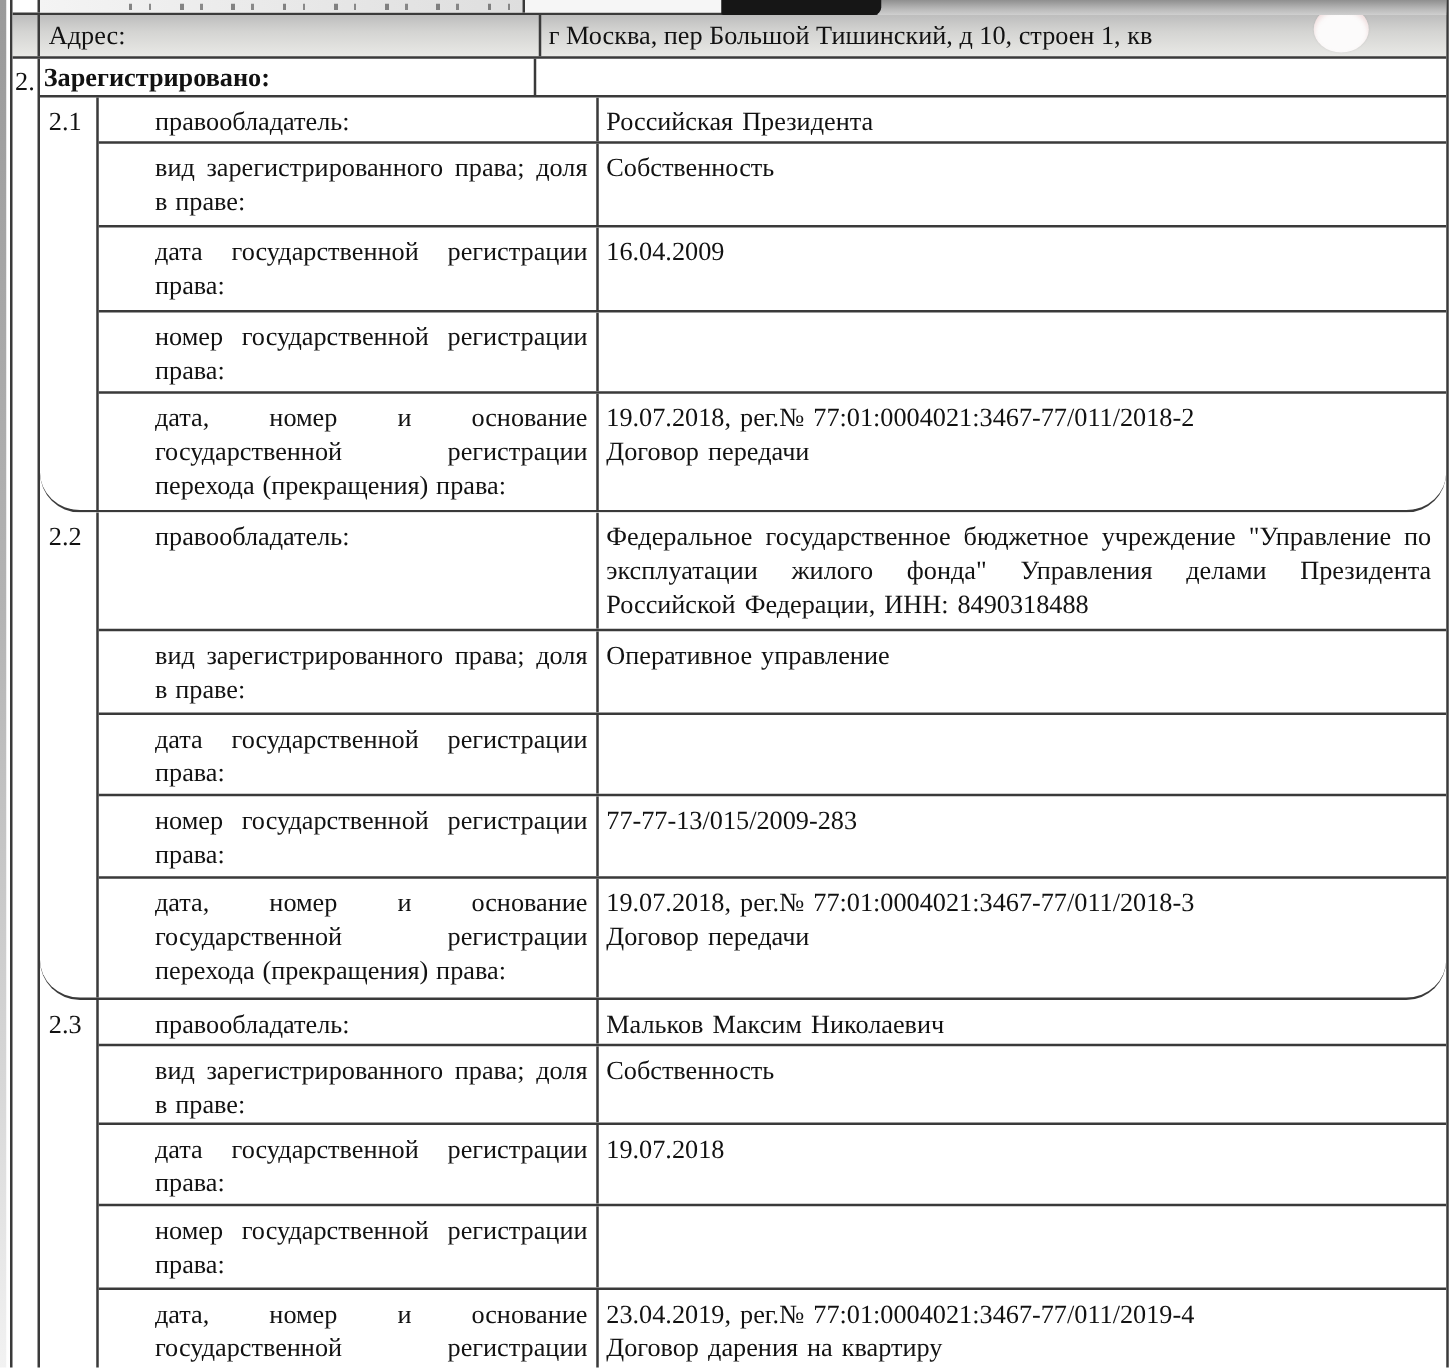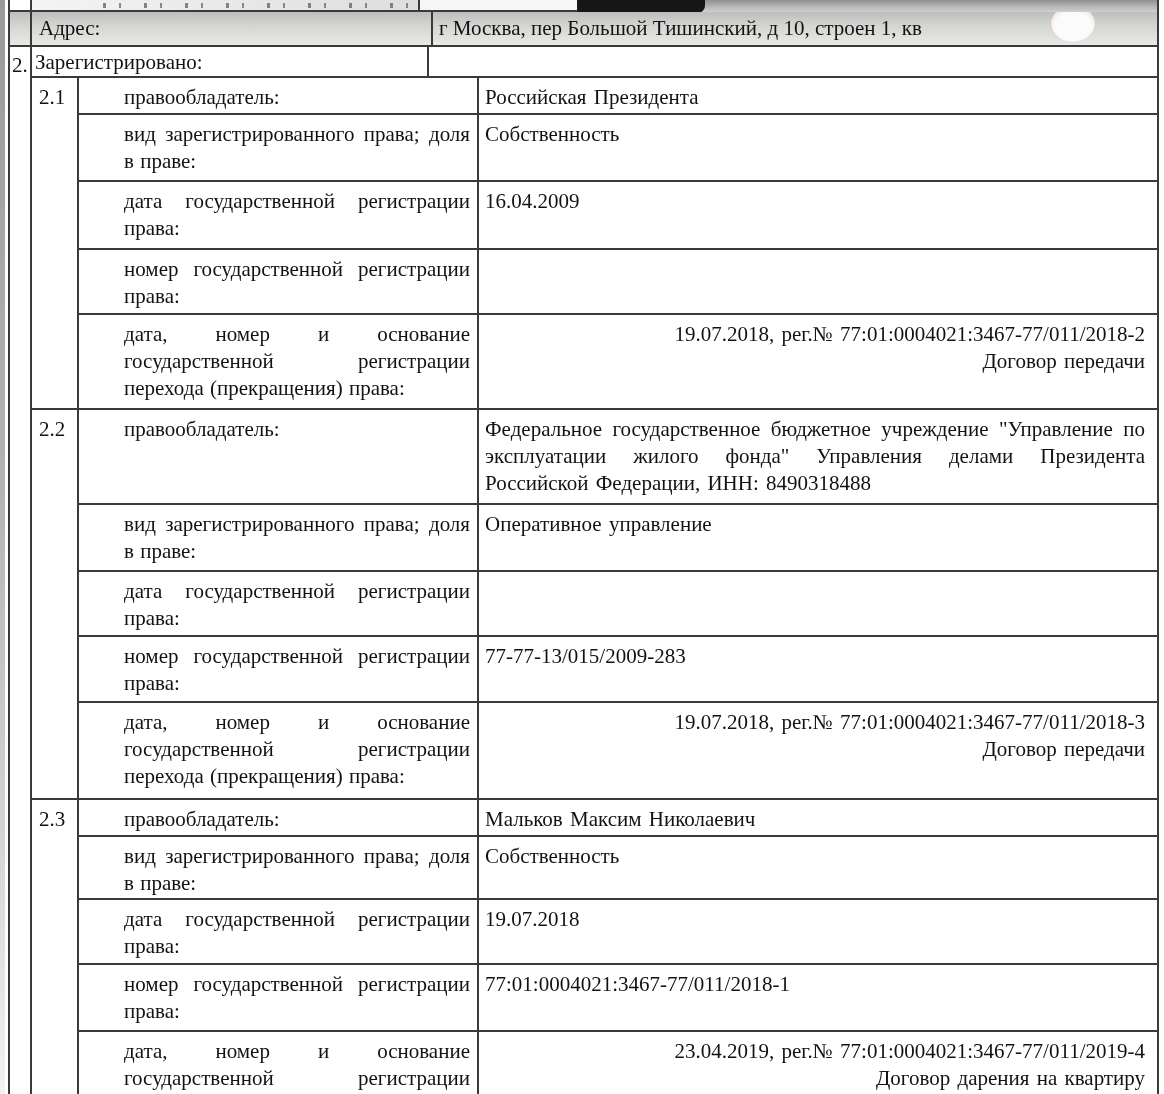--- a/index.html
+++ b/index.html
@@ -29,30 +29,30 @@
   .addr-label{width:386px;padding:3px 6px 0 7px;}
   .addr-value{flex:1;padding:3px 10px 0 6px;position:relative;}
   .redaction-oval{position:absolute;left:618px;top:-7px;width:44px;height:37px;z-index:6;
        border-radius:50%;background:#fcfbfb;
        box-shadow:inset 0 3px 4px rgba(224,180,180,.45), 0 0 2px rgba(0,0,0,.08);}
   
   .col-num1{width:18px;padding:5px 0 0 2px;}
   .sec2{display:flex;height:1082px;}
   .sec2-main{flex:1;display:flex;flex-direction:column;}
   .row-registered{height:29px;display:flex;}
-  .reg-label{width:386px;padding:2px 6px 0 3px;}
+  .reg-label{width:386px;padding:2px 6px 0 3px;font-weight:bold;}
   .reg-value{flex:1;}
-  .grp{display:flex;}
+  .grp{display:flex;border-radius:32px;}
   .col-num2{width:38px;padding:6px 0 0 7px;}
   .rows{flex:1;display:flex;flex-direction:column;}
   .row{display:flex;overflow:hidden;}
   .row.last{border-bottom:none;}
   .cl{width:346px;padding:6px 7px 0 5px;text-align:justify;word-spacing:1px;overflow:hidden;margin-left:40px;}
   .cv{flex:1;padding:6px 12px 0 6px;text-align:justify;word-spacing:2px;overflow:hidden;}
-  .pre{white-space:pre-line;text-align:right;}.h35{height:35px}.h61{height:61px}.h63{height:63px}.h64{height:64px}
+  .pre{white-space:pre-line;text-align:left;}.h35{height:35px}.h61{height:61px}.h63{height:63px}.h64{height:64px}
   .h65{height:65px}.h66{height:66px}.h93{height:93px}.h95{height:95px}
 </style>
 </head>
 <body>
 
 <div class="edge-strip"></div>
 
 <div class="tbl">
 
   <div class="band-a flex bb">
@@ -147,21 +147,20 @@
           <div class="row h61 bb">
             <div class="cl br">вид зарегистрированного права; доля в праве:</div>
             <div class="cv">Собственность</div>
           </div>
           <div class="row h63 bb">
             <div class="cl br">дата государственной регистрации права:</div>
             <div class="cv">19.07.2018</div>
           </div>
           <div class="row h65 bb">
             <div class="cl br">номер государственной регистрации права:</div>
-            <div class="cv">77:01:0004021:3467-77/011/2018-1</div>
           </div>
           <div class="row h95 last">
             <div class="cl br">дата, номер и основание государственной регистрации перехода (прекращения) права:</div>
             <div class="cv pre">23.04.2019, рег.№ 77:01:0004021:3467-77/011/2019-4
 Договор дарения на квартиру</div>
           </div>
         </div>
       </div>
 
     </div>

